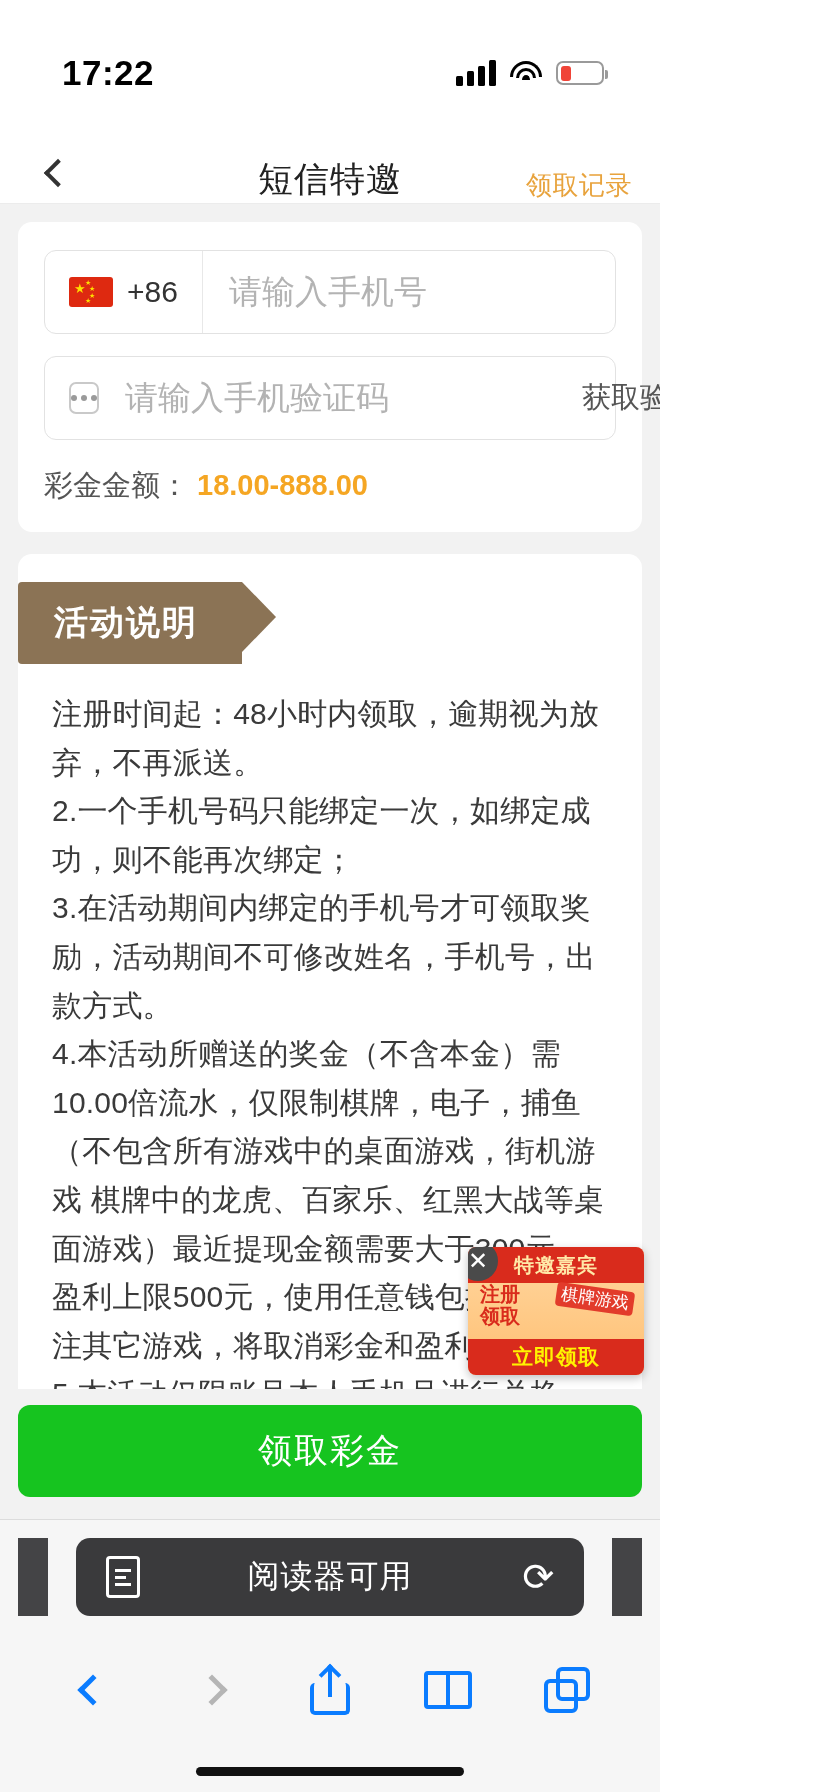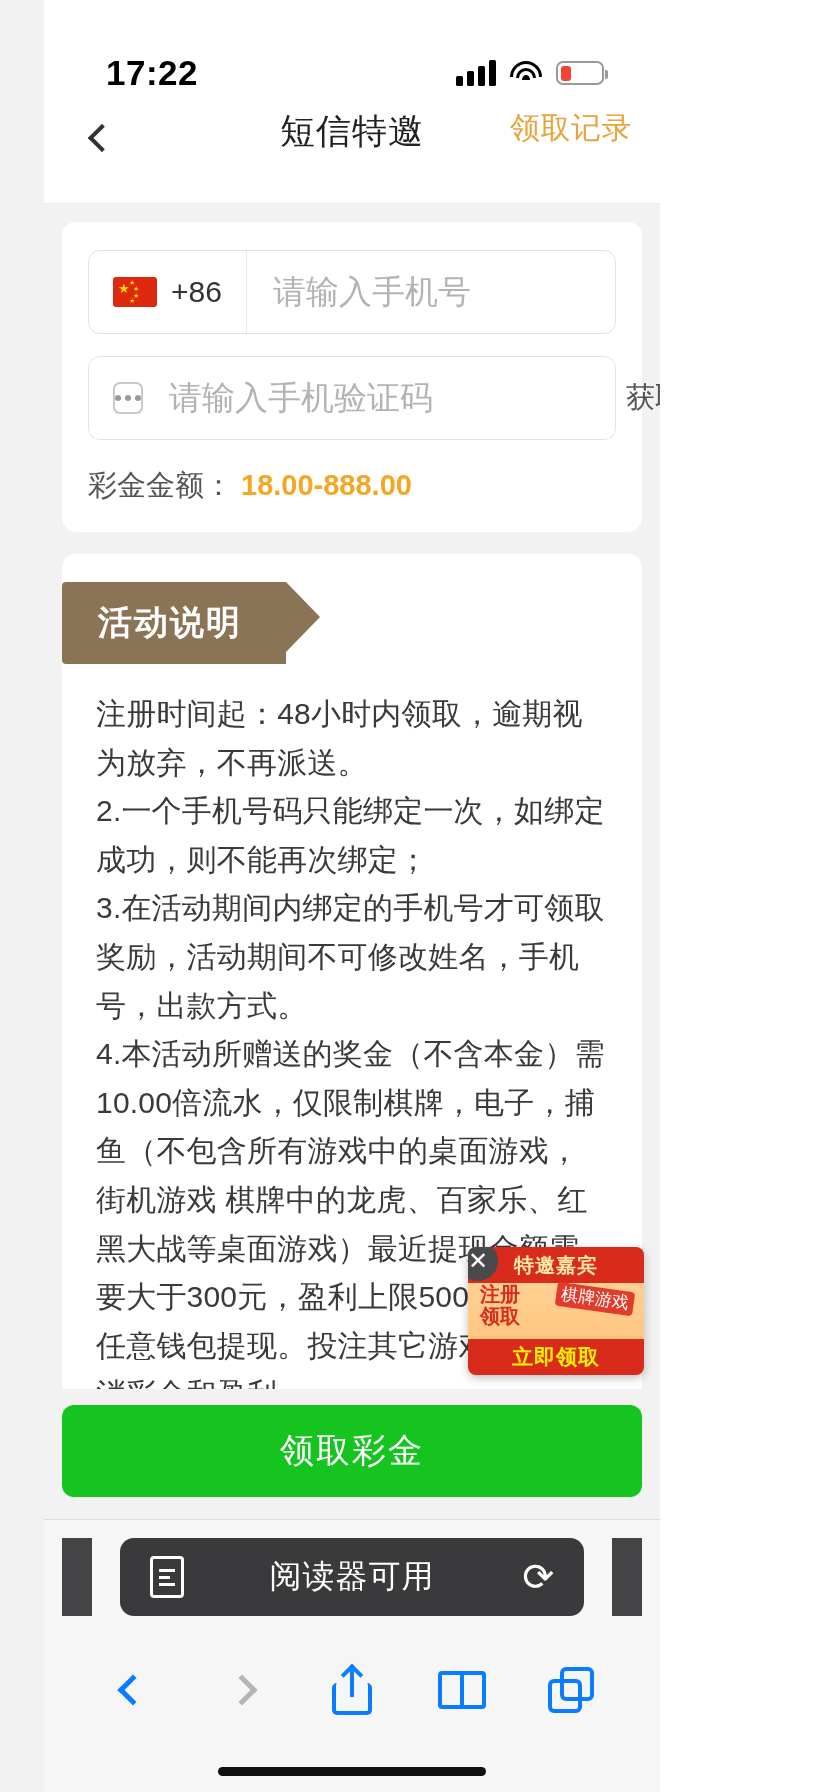--- a/index.html
+++ b/index.html
@@ -8,21 +8,20 @@
     font-family: "Liberation Sans", "DejaVu Sans", sans-serif;
     background: #ffffff;
     overflow: hidden;
   }
   .phone {
     position: relative;
     width: 660px; height: 1792px;
     background: #f2f2f2;
     display: flex;
     flex-direction: column;
-    padding-left: 44px;
   }
 
   
   .statusbar {
     height: 108px;
     background: #ffffff;
     display: flex;
     align-items: center;
     justify-content: space-between;
     padding: 38px 56px 0 62px;
@@ -64,21 +63,21 @@
     width: 3px; height: 9px; background: #9a9a9a; border-radius: 0 2px 2px 0;
   }
   .battery .lvl { height: 100%; width: 28%; background: #f04438; border-radius: 3px; }
 
   
   .navbar {
     height: 96px;
     background: #ffffff;
     border-bottom: 1px solid #ececec;
     display: flex;
-    align-items: flex-start;
+    align-items: flex-end;
     justify-content: space-between;
     padding: 0 28px;
     flex: 0 0 auto;
   }
   .nav-back {
     width: 60px; height: 60px;
     display: flex; align-items: center; justify-content: center;
   }
   .chev-left {
     width: 20px; height: 20px;
@@ -88,21 +87,21 @@
   .nav-title {
     font-size: 35px;
     color: #222;
     font-weight: 500;
     letter-spacing: 1px;
     position: absolute;
     left: 50%;
     transform: translateX(-50%);
   }
   .nav-right {
-    font-size: 30px;
+    font-size: 26px;
     color: #e8a33d;
     letter-spacing: 0.5px;
   }
 
   
   .content {
     flex: 1 1 auto;
     background: #f2f2f2;
     overflow: hidden;
     position: relative;

